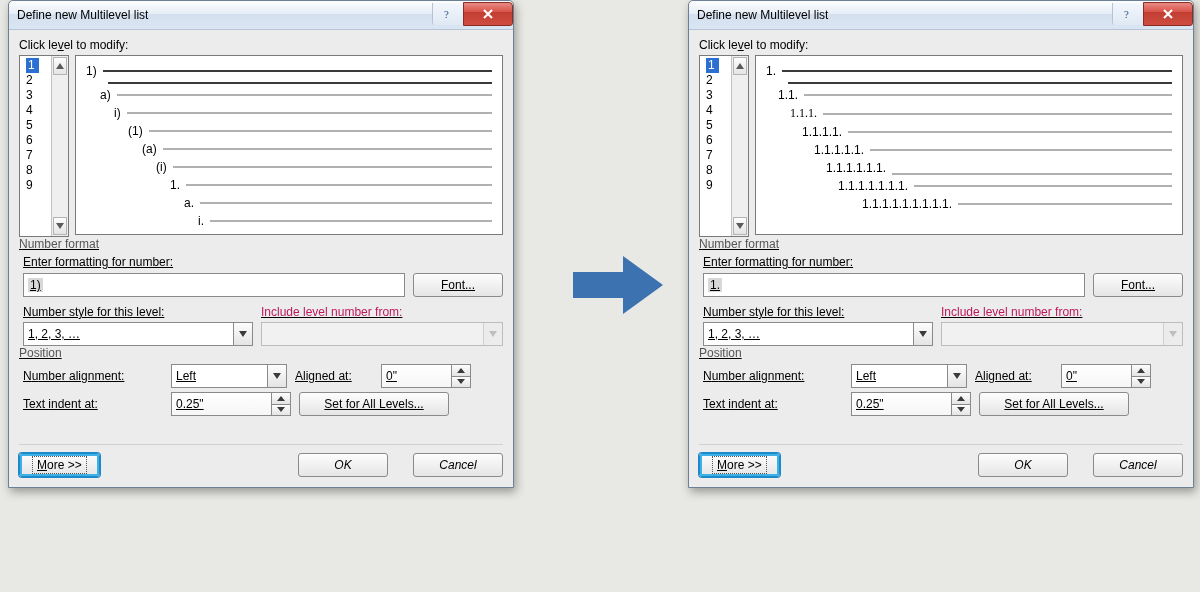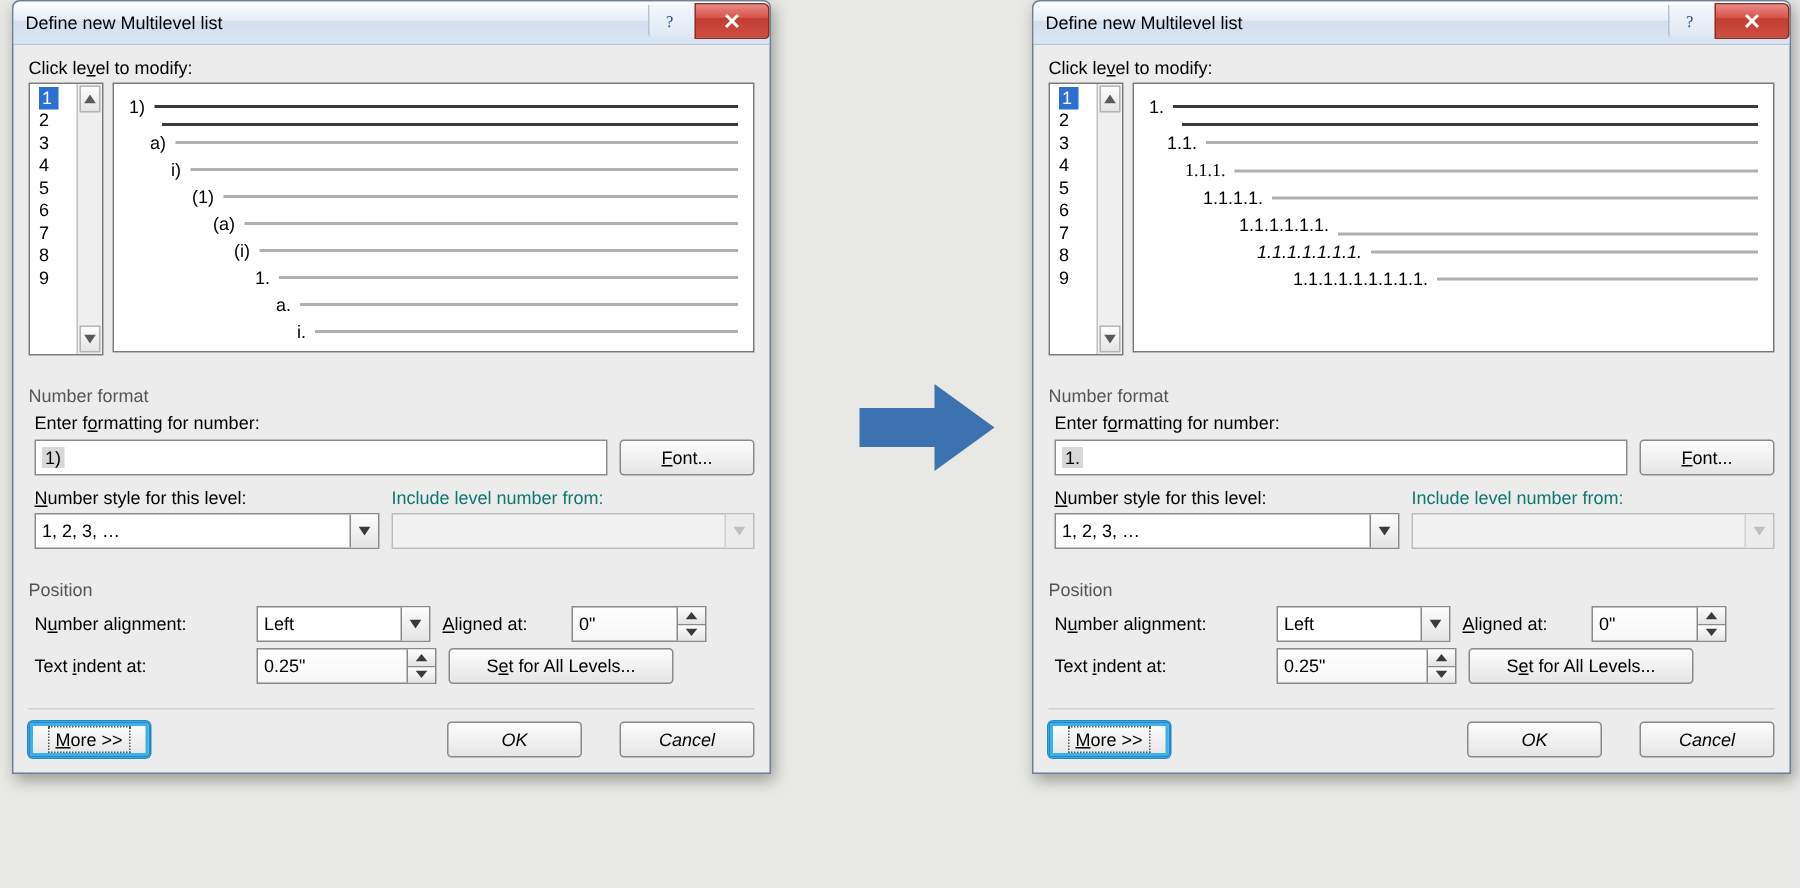--- a/index.html
+++ b/index.html
@@ -93,21 +93,21 @@
   }
   .pv-line { display:flex; align-items:center; margin-bottom:4px; }
   .pv-label { font-size:12px; white-space:nowrap; }
   .pv-bar { flex:1 1 auto; height:2px; margin-left:6px; }
   .bar-dark { background:#3a3a3a; }
   .bar-light{ background:#b0b0b0; }
   .pv-continue { display:flex; margin-bottom:4px; }
   .pv-continue .pv-bar{flex:1 1 auto;}
 
   
-  .group { margin-top:20px; }
+  .group { margin-top:0;text-decoration:underline; }
   .group-title { color:#555; margin-bottom:4px; }
   .grp-content { padding-left:4px; }
 
   .textbox {
     height:22px; border:1px solid #8a8a8a;
     background:linear-gradient(#fff,#f6f6f6);
     padding:0 4px; display:flex; align-items:center;
     font-size:12px;
   }
   .textbox.shaded { background:#fff; }
@@ -145,24 +145,24 @@
   .combo.disabled .caret{ background:#ececec; border-left-color:#cfcfcf;}
   
   .spinner { position:relative; }
   .spinner .spin {
     position:absolute; right:0; top:0; height:100%; width:18px;
     border-left:1px solid #8a8a8a; display:flex; flex-direction:column;
   }
   .spinner .spin .half{flex:1;background:linear-gradient(#fdfdfd,#e4e4e4);display:flex;align-items:center;justify-content:center;border-bottom:1px solid #8a8a8a;}
   .spinner .spin .half:last-child{border-bottom:none;}
 
-  .disabled-lbl{ color:#0f766e;}
+  .disabled-lbl{ color:#be185d;}
 
   
-  .footer { display:flex; justify-content:space-between; align-items:center; margin-top:16px; border-top:1px solid #d0d0d0; padding-top:8px;}
+  .footer { display:flex; justify-content:space-between; align-items:center; margin-top:28px; border-top:1px solid #d0d0d0; padding-top:8px;}
   .footer .right{display:flex; gap:25px;font-style:italic;}
 
   
   .big-arrow {
     position:absolute;
     left: 568px;
     top: 250px;
   }
 </style>
 </head>
@@ -410,25 +410,29 @@
               <div class="pv-bar bar-light"></div>
             </div>
             <div class="pv-line" style="padding-left: 24px; font-family: Liberation Serif, serif;">
               <span class="pv-label">1.1.1.</span>
               <div class="pv-bar bar-light"></div>
             </div>
             <div class="pv-line" style="padding-left: 36px;">
               <span class="pv-label">1.1.1.1.</span>
               <div class="pv-bar bar-light"></div>
             </div>
+            <div class="pv-line" style="padding-left: 48px;">
+              <span class="pv-label">1.1.1.1.1.</span>
+              <div class="pv-bar bar-light"></div>
+            </div>
             <div class="pv-line" style="padding-left: 60px; align-items: flex-end;">
               <span class="pv-label">1.1.1.1.1.1.</span>
               <div class="pv-bar bar-light"></div>
             </div>
-            <div class="pv-line" style="padding-left: 72px; font-style: italic;">
+            <div class="pv-line" style="padding-left: 72px;">
               <span class="pv-label">1.1.1.1.1.1.1.</span>
               <div class="pv-bar bar-light"></div>
             </div>
             <div class="pv-line" style="padding-left: 96px;">
               <span class="pv-label">1.1.1.1.1.1.1.1.1.</span>
               <div class="pv-bar bar-light"></div>
             </div>
           </div>
       </div>
 

